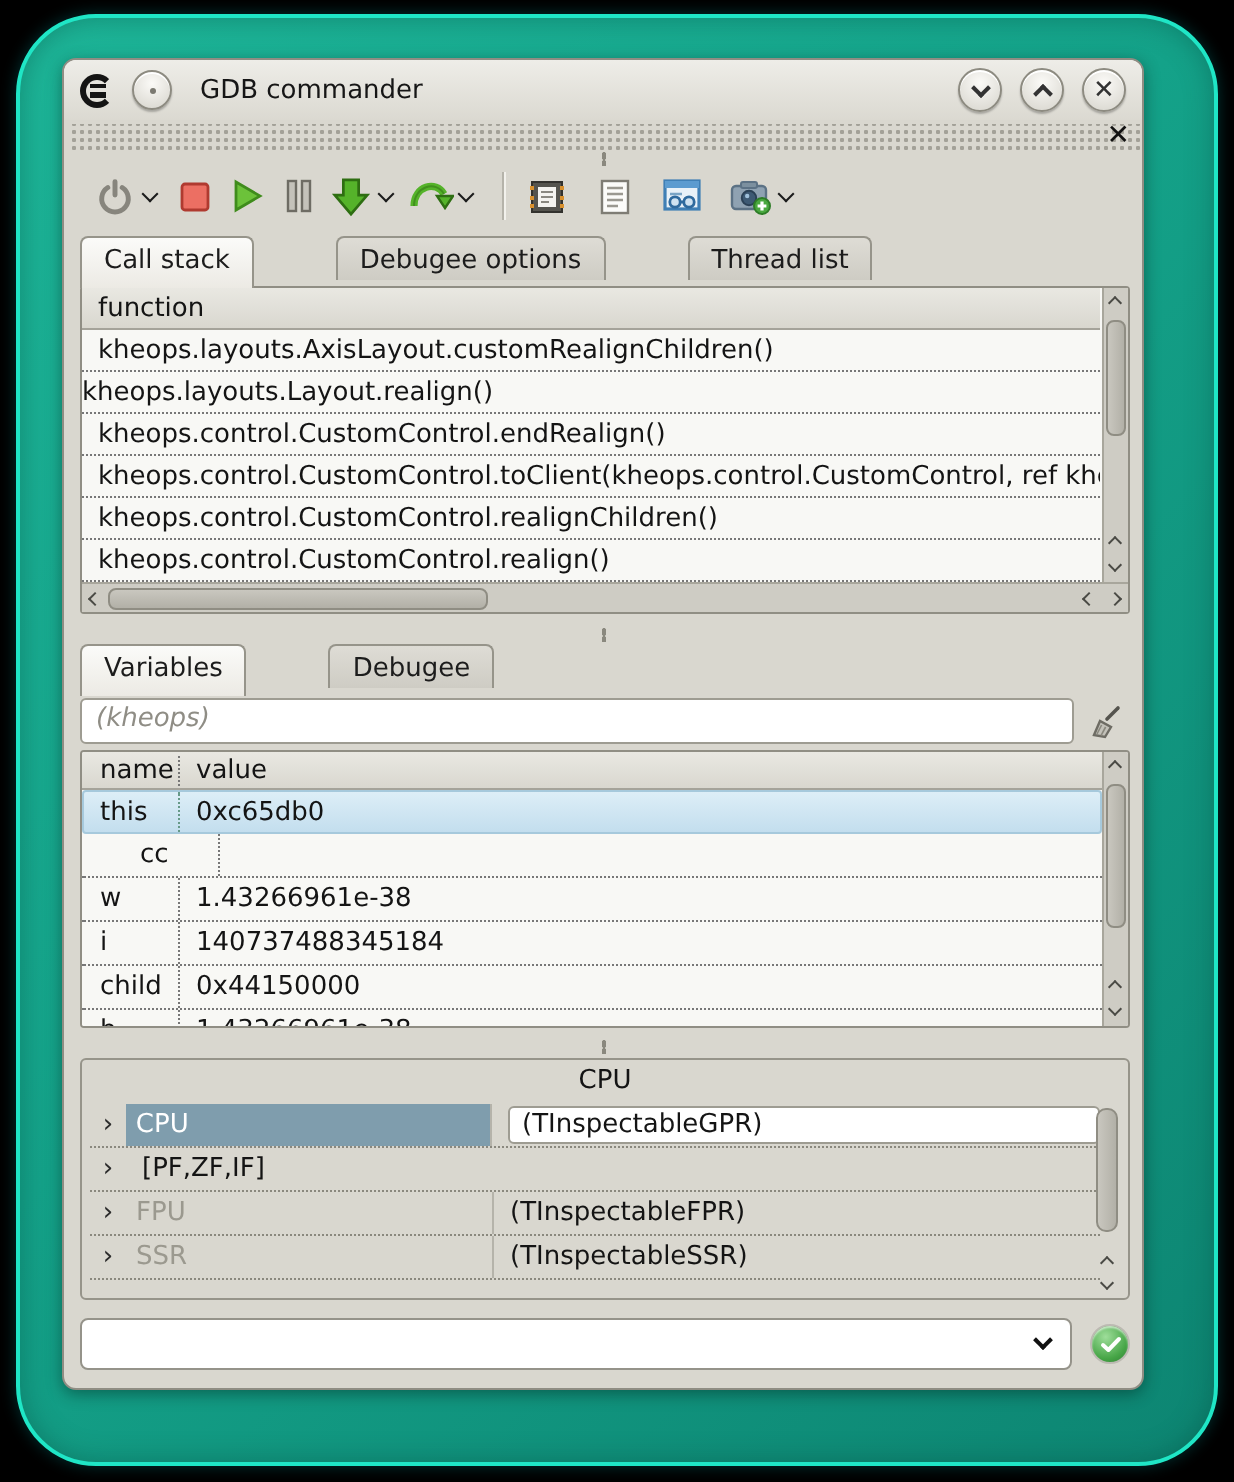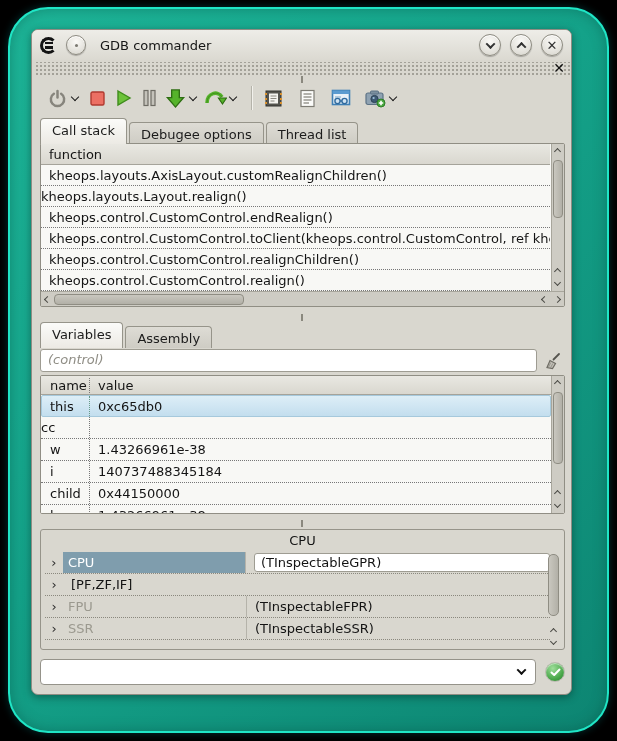--- a/index.html
+++ b/index.html
@@ -43,21 +43,21 @@
   .vhandle { position:absolute; left:50%; width:2px; height:7px; transform:translateX(-50%);
     background-image:radial-gradient(#8a887e 1px, transparent 1.2px); background-size:2px 4px; }
 
   
   .toolbar { position:absolute; left:0; top:50px; width:100%; height:36px; display:flex; align-items:center; padding-left:13px; }
   .tbtn { display:flex; align-items:center; justify-content:center; height:26px; min-width:24px; margin-right:2px; }
   .tchev { width:6px; height:6px; border-right:1.8px solid #1b1b1b; border-bottom:1.8px solid #1b1b1b; transform:rotate(45deg); margin:0 7px 2px 1px; }
   .tsep { width:2px; height:24px; margin:0 8px; background:linear-gradient(#b5b3aa,#b5b3aa) left/1px 100% no-repeat, linear-gradient(#f2f1ec,#f2f1ec) right/1px 100% no-repeat; }
 
   
-  .tabs { position:absolute; display:flex; align-items:flex-end; height:26px; }
+  .tabs { position:absolute; display:flex; align-items:flex-start; height:26px;gap:39px; }
   .tab { font-size:13px; color:#1c1c1c; padding:4px 11px 5px; border:1px solid #96948a; border-bottom:none;
     border-radius:4px 4px 0 0; background:linear-gradient(#dedcd5,#ceccc4); height:22px; margin-right:2px; white-space:nowrap; }
   .tab.active { background:linear-gradient(#fbfbf9,#eceae4); height:26px; position:relative; z-index:3; }
 
   
   .panel { position:absolute; background:#f8f8f5; border:1px solid #908e84; border-radius:2px; }
   .thead { background:linear-gradient(#e9e8e2,#d9d7cf); border-bottom:1px solid #a5a39a; font-size:13px; color:#141414; display:flex; }
   .trow { font-size:13px; color:#141414; border-bottom:1px dotted #777; display:flex; align-items:center; background:#f8f8f5; }
   .trow.sel { background:linear-gradient(#ddeef7,#c3deee); border:1px solid #a6c9dc; border-radius:2px; }
 
@@ -243,45 +243,45 @@
         <div class="hthumb" style="width:190px; height:11px;"></div>
         <span class="sarrow left harr" style="margin-left:auto;"></span>
         <span class="sarrow right harr"></span>
       </div>
     </div>
 
     <div class="vhandle" style="top:284px;"></div>
 
     <div class="tabs" style="left:8px; top:292px;">
       <span class="tab active">Variables</span>
-      <span class="tab">Assembly</span>
-    </div>
-
-    <div class="filter" style="left:8px; top:319px; width:497px; z-index:2;">(control)</div>
+      <span class="tab">Debugee</span>
+    </div>
+
+    <div class="filter" style="left:8px; top:319px; width:497px; z-index:2;">(kheops)</div>
     <span class="iconbtn" style="left:509px; top:319px; width:24px; height:23px;">
       <svg width="18" height="18" viewBox="0 0 18 18">
         <line x1="15" y1="2" x2="9.5" y2="7.5" stroke="#55544e" stroke-width="1.8" stroke-linecap="round"></line>
         <polygon points="3,15.5 6,8.5 11.5,11.5 8.5,16.5" fill="#c3c1b9" stroke="#6e6c64" stroke-width="1.2"></polygon>
         <line x1="4.5" y1="15" x2="6.8" y2="10.5" stroke="#8a887e" stroke-width=".8"></line>
         <line x1="6.5" y1="15.8" x2="8.8" y2="11.5" stroke="#8a887e" stroke-width=".8"></line>
       </svg>
     </span>
 
     <div class="panel" style="left:8px; top:345px; width:525px; height:139px; z-index:2; overflow:hidden;">
       <div class="thead" style="height:19px; width:510px; align-items:center;">
         <span style="width:49px; padding-left:9px; border-right:1px dotted #777;">name</span>
         <span style="padding-left:8px;">value</span>
       </div>
       <div style="width:510px; overflow:hidden;">
         <div class="trow sel" style="height:22px;">
           <span style="width:48px; padding-left:8px; border-right:1px dotted #698; height:100%; display:flex; align-items:center;">this</span>
           <span style="padding-left:8px;">0xc65db0</span>
         </div>
         <div class="trow" style="height:22px;">
-          <span style="width:49px; border-right:1px dotted #777; height:100%; display:flex; align-items:center;">cc</span>
+          <span style="width:49px; padding-left:9px; border-right:1px dotted #777; height:100%; display:flex; align-items:center;margin-left:20px;">cc</span>
         </div>
         <div class="trow" style="height:22px;">
           <span style="width:49px; padding-left:9px; border-right:1px dotted #777; height:100%; display:flex; align-items:center;">w</span>
           <span style="padding-left:8px;">1.43266961e-38</span>
         </div>
         <div class="trow" style="height:22px;">
           <span style="width:49px; padding-left:9px; border-right:1px dotted #777; height:100%; display:flex; align-items:center;">i</span>
           <span style="padding-left:8px;">140737488345184</span>
         </div>
         <div class="trow" style="height:22px;text-align:center;">

